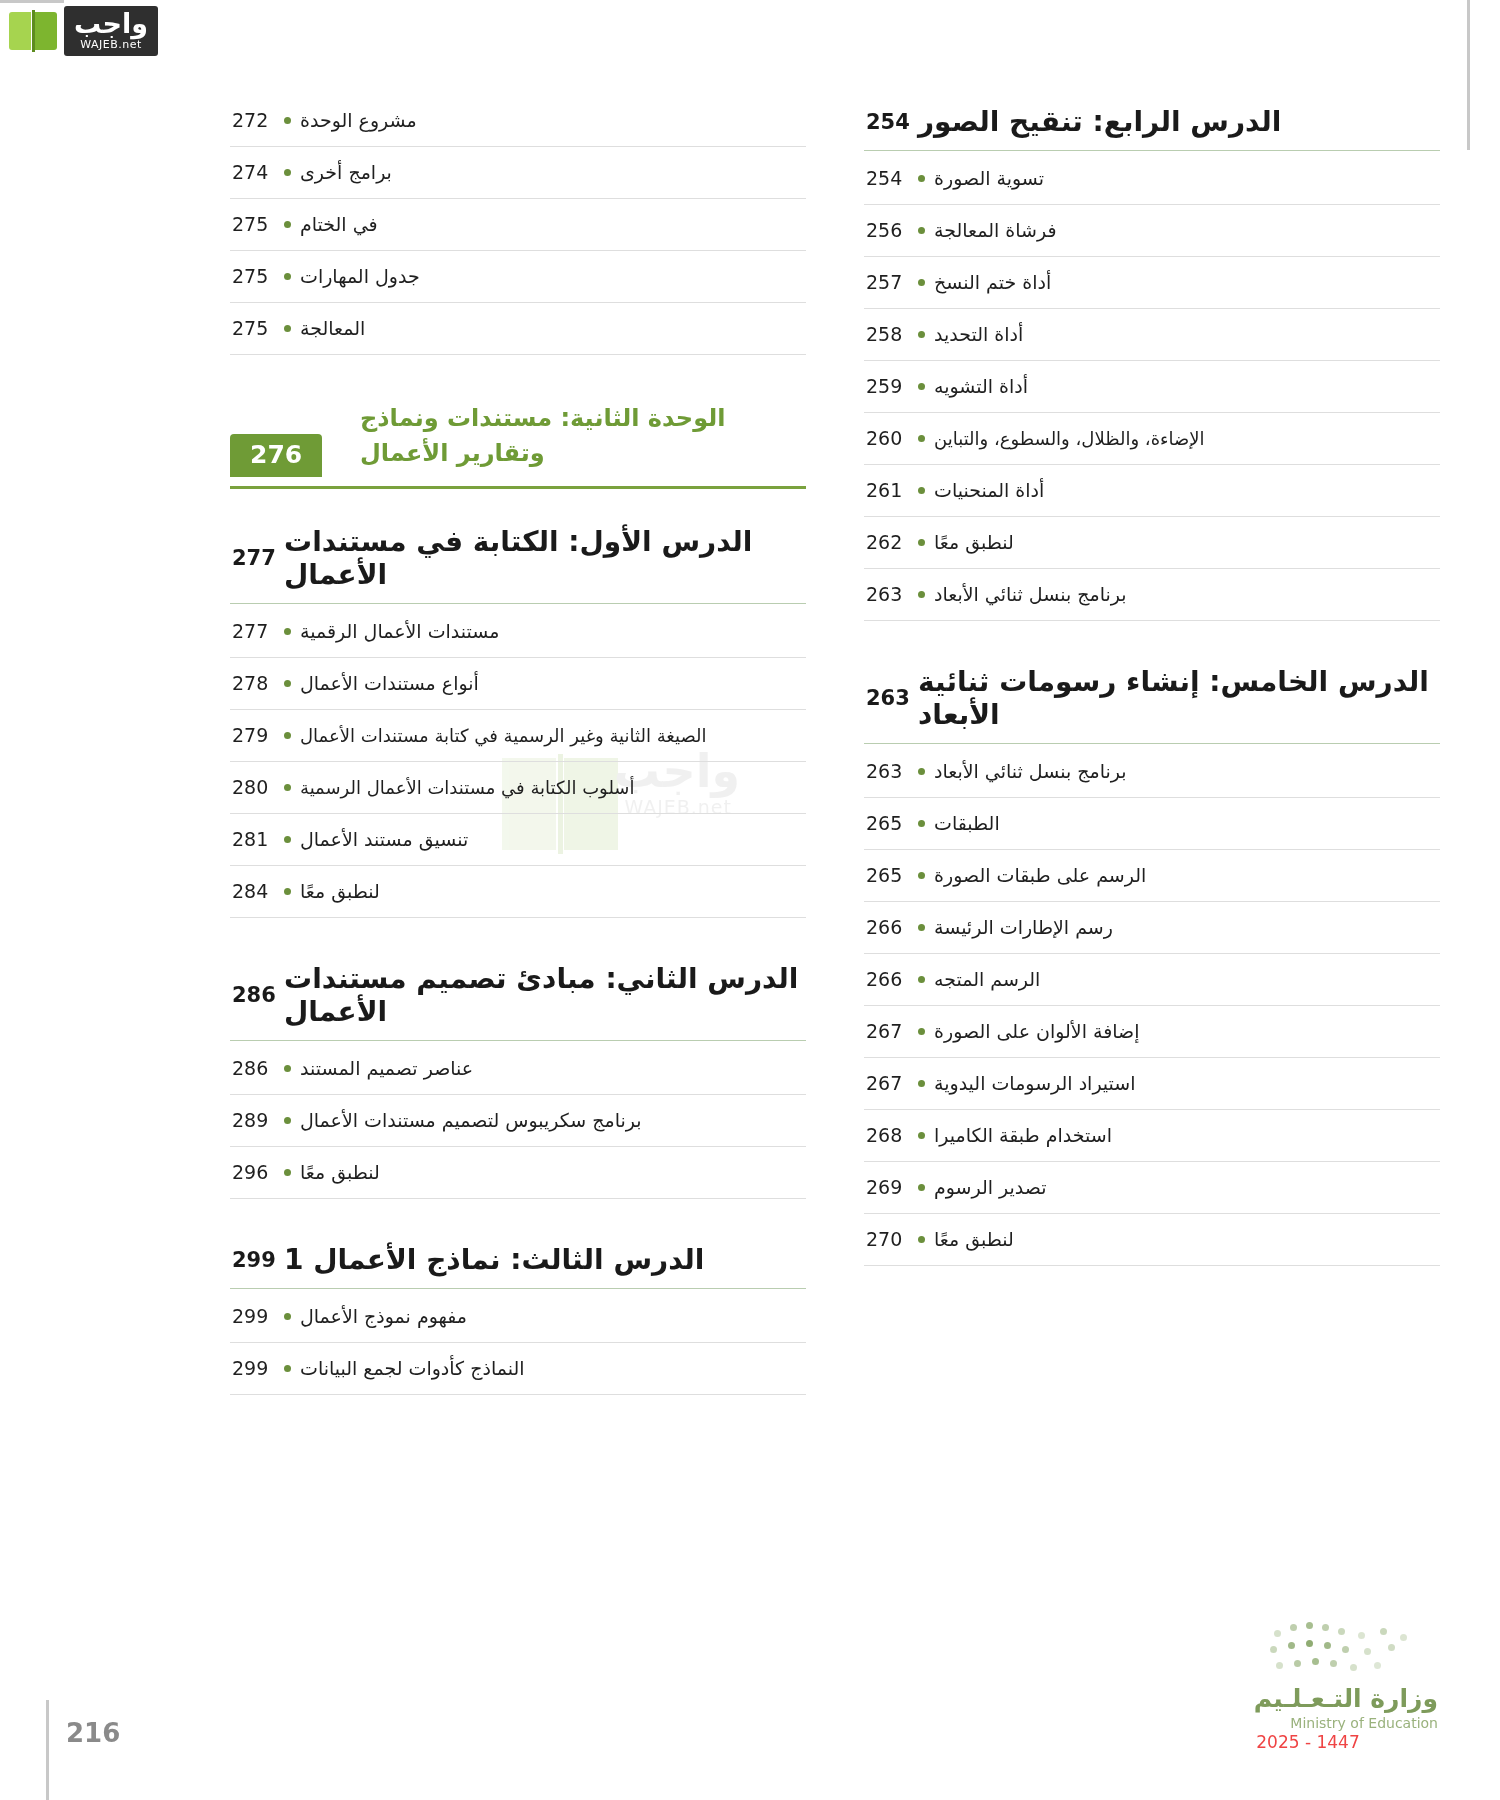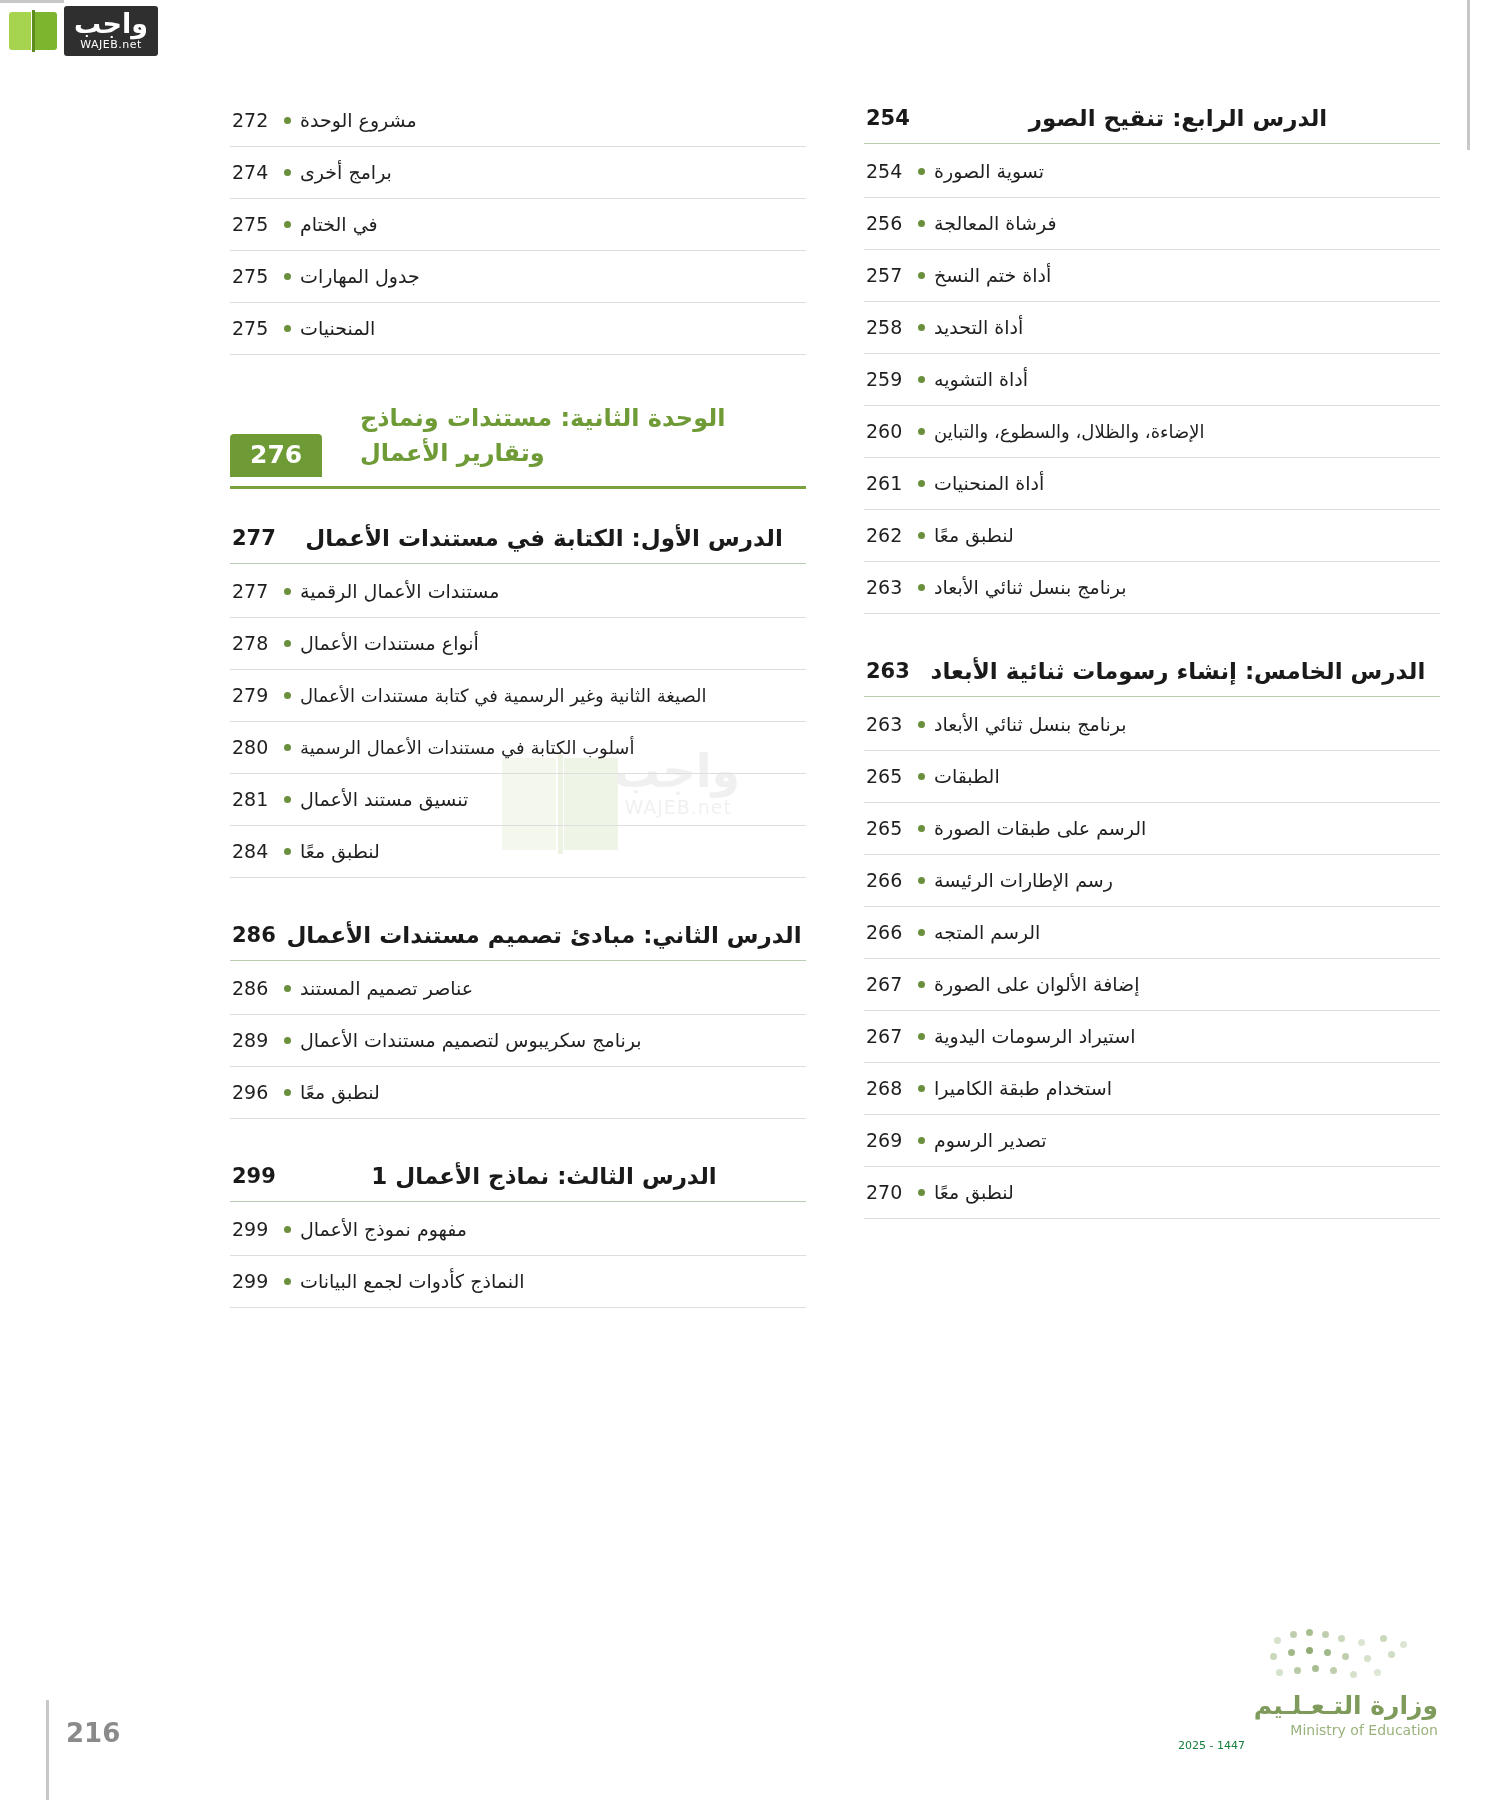--- a/index.html
+++ b/index.html
@@ -84,25 +84,25 @@
   
   .lesson-head {
     display: flex;
     align-items: center;
     justify-content: space-between;
     border-bottom: 1.5px solid #b9cdb0;
     padding: 10px 2px 12px 2px;
     margin-bottom: 2px;
   }
   .lesson-head .title {
-    font-size: 23px;
+    font-size: 28px;
     font-weight: bold;
     color: #1a1a1a;
     flex: 1;
-    text-align: center;
+    text-align: left;
   }
   .lesson-head .pg {
     font-size: 21px;
     font-weight: bold;
     color: #1a1a1a;
     min-width: 52px;
     text-align: left;
     direction: ltr;
   }
 
@@ -218,21 +218,21 @@
   }
   .ministry .dot { position: absolute; width: 7px; height: 7px; border-radius: 50%; background: #8aa86b; }
   .ministry .mtitle {
     font-size: 25px; color: #7e9b5b; font-weight: bold; letter-spacing: 2px;
     direction: rtl; text-align: right;
   }
   .ministry .msub {
     font-size: 14px; color: #9ab27d; direction: ltr; text-align: right; margin-top: 2px;
   }
   .ministry .myear {
-    font-size: 11px; color: #15803d; direction: ltr; text-align: left; margin-top: 1px;
+    font-size: 17px; color: #ef4444; direction: ltr; text-align: center; margin-top: 1px;
   }
 
   
   .page-number {
     position: absolute;
     bottom: 52px;
     left: 66px;
     font-size: 26px;
     font-weight: bold;
     color: #8a8a8a;
@@ -298,21 +298,21 @@
         <div class="entry">
           <div class="label-wrap">
             <span class="bullet"></span>
             <span class="label">جدول المهارات</span>
           </div>
           <span class="pg">275</span>
         </div>
         <div class="entry">
           <div class="label-wrap">
             <span class="bullet"></span>
-            <span class="label">المنحنيات</span>
+            <span class="label">المعالجة</span>
           </div>
           <span class="pg">275</span>
         </div>
       </div>
 
       <div class="unit-banner">
         <div class="utitle">الوحدة الثانية: مستندات ونماذج وتقارير الأعمال</div>
         <div class="ubar"></div>
         <div class="unum">276</div>
       </div>

